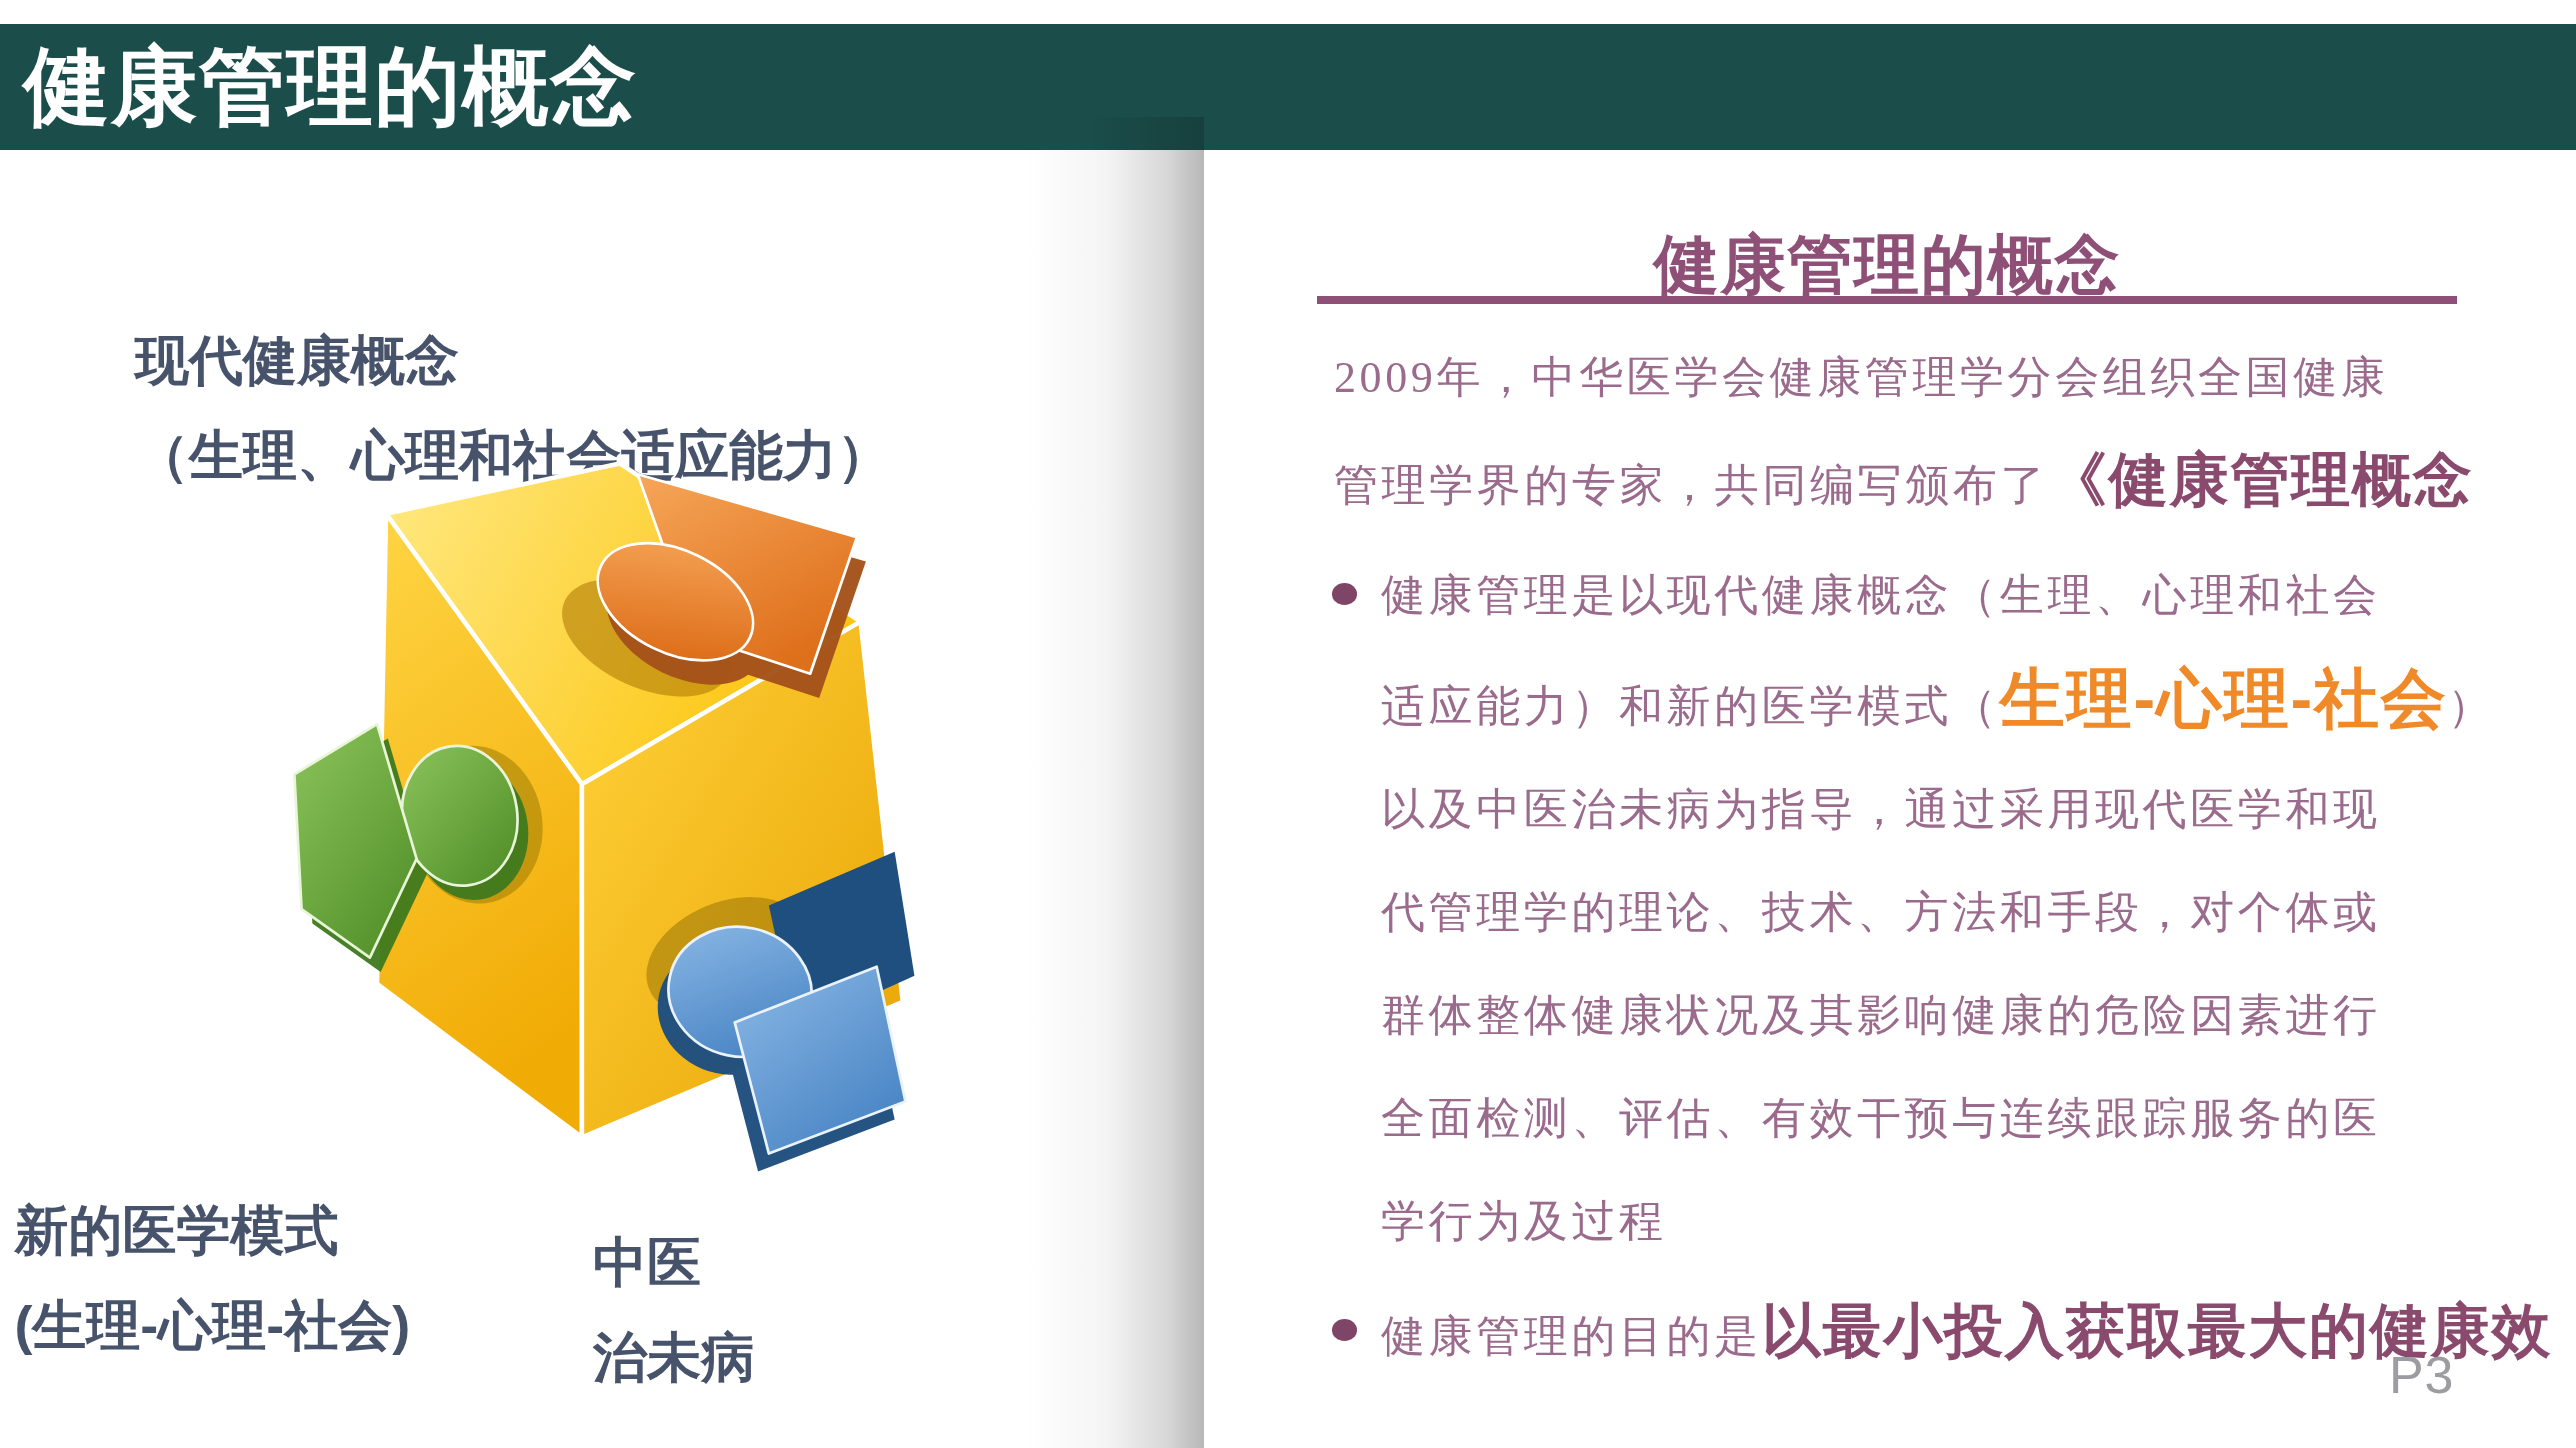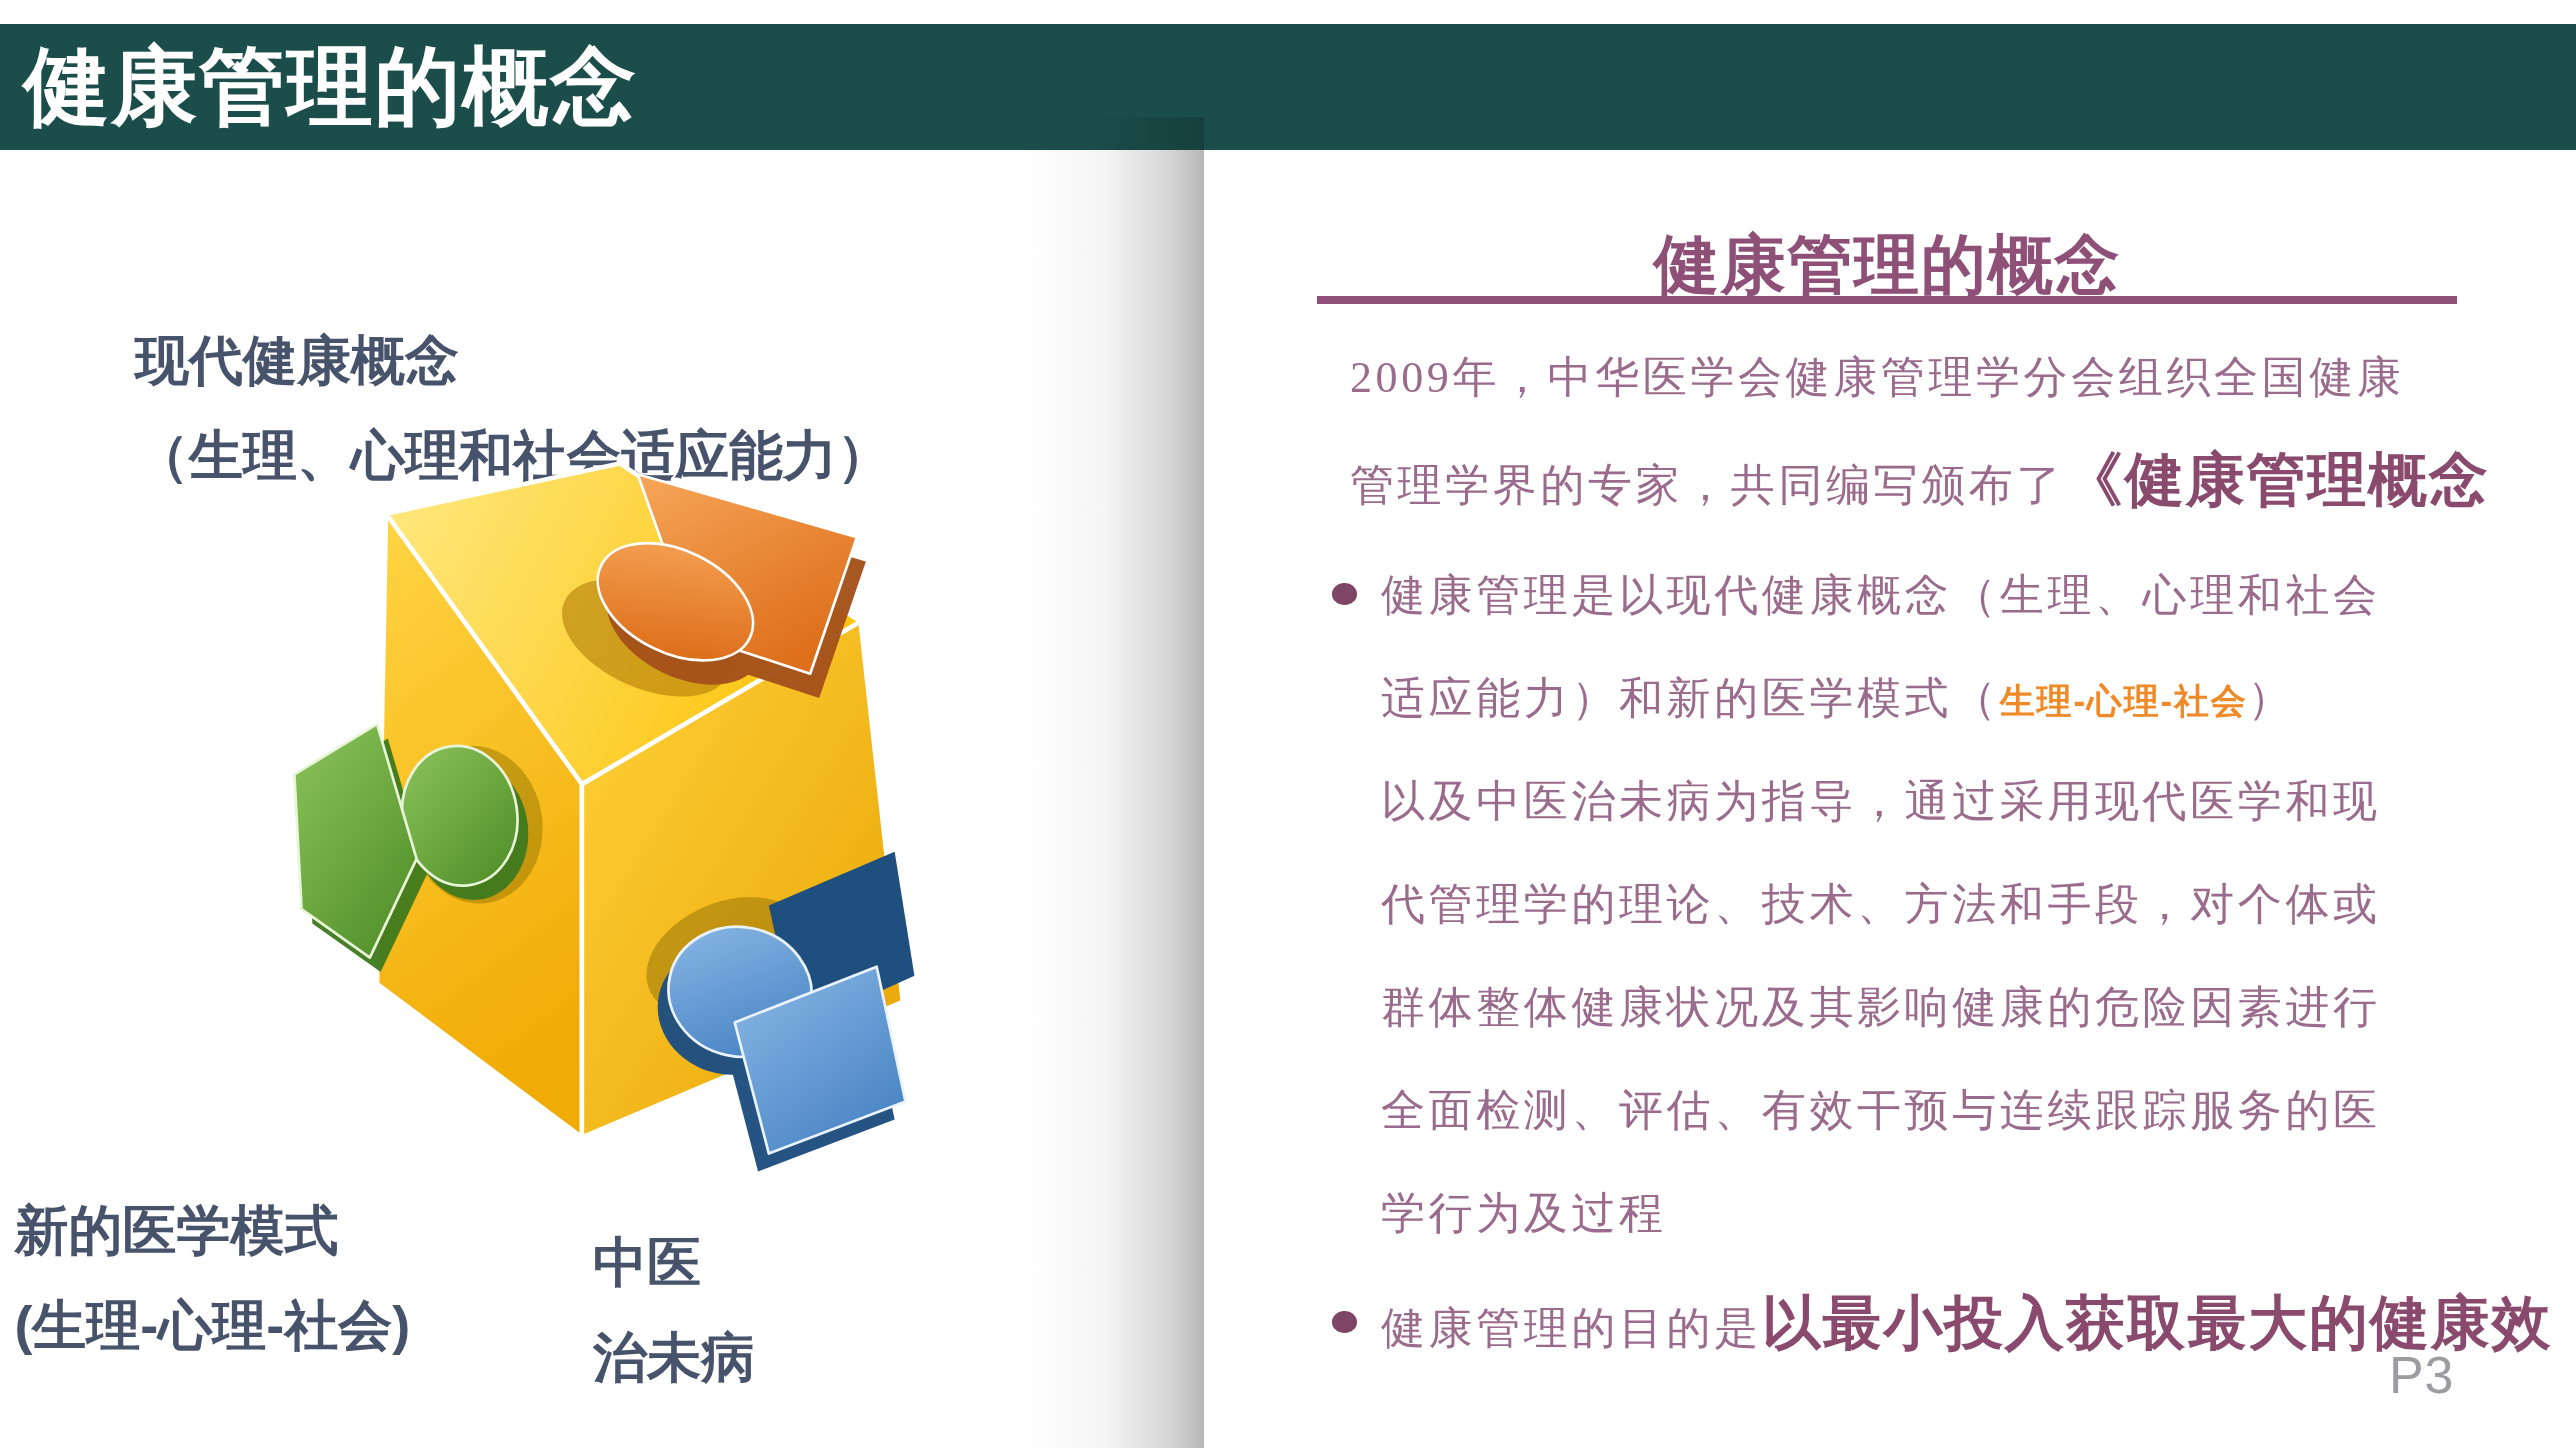--- a/index.html
+++ b/index.html
@@ -55,23 +55,23 @@
   .seg-n {
     font-family:"Liberation Serif","DejaVu Serif",serif;
     font-size:44px; color:var(--body,#9A6B8C); letter-spacing:3.6px;
   }
   .seg-b {
     font-family:Liberation Sans, sans-serif; font-weight:bold;
     font-size:59px; color:var(--bold,#8A4A6E); letter-spacing:1.8px;
   }
   .seg-o {
     font-family:"Liberation Sans",sans-serif; font-weight:bold;
-    font-size:35px; color:var(--orange,#F08A28); letter-spacing:1.8px;
+    font-size:65px; color:var(--orange,#F08A28); letter-spacing:1.8px;
   }
-  .intro-block { margin-left:20px; }
+  .intro-block { margin-left:4px; }
   .bullet-item { position:relative; padding-left:51px; margin-top:7.2px; }
   .bullet-dot {
     position:absolute; left:1.8px; top:34px; width:25px; height:21.6px;
     border-radius:50%; background:var(--dot,#7E4566);
   }
   .page-number {
     position:absolute; left:2389px; top:1345px; font-size:52px;
     color:#9C9CA1; letter-spacing:0.9px;
   }
 </style>

